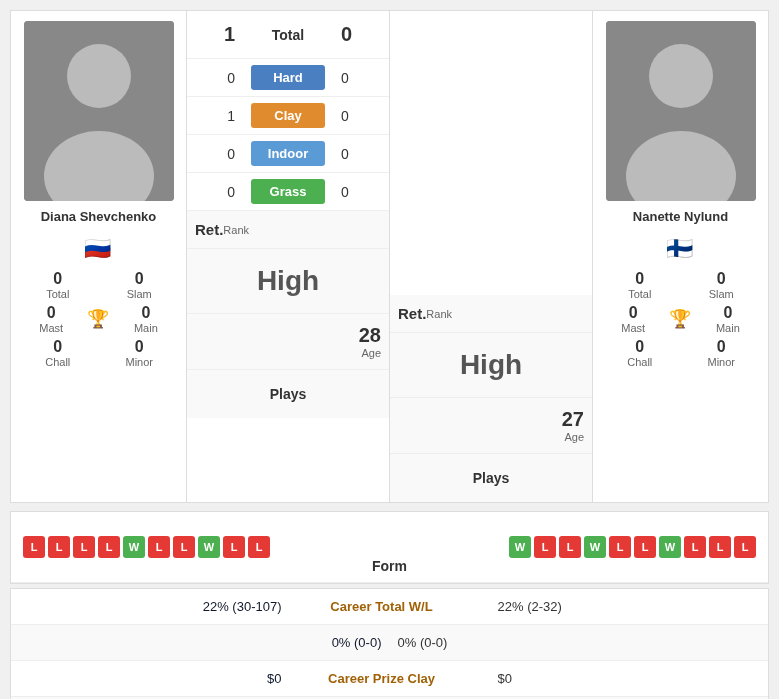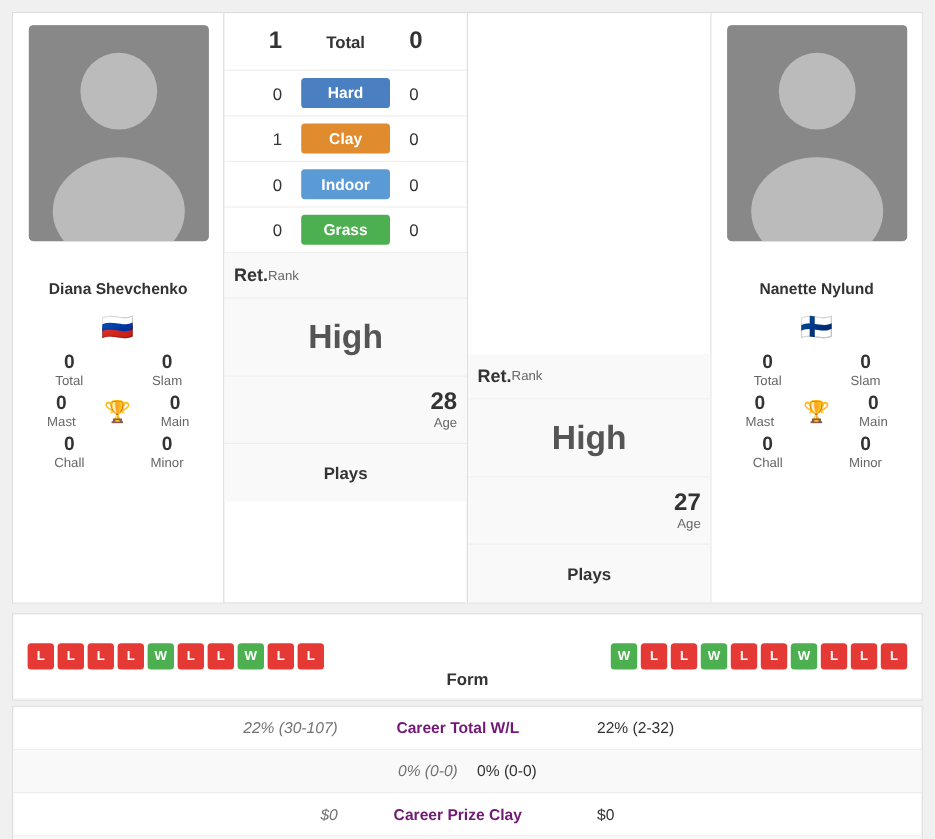--- a/index.html
+++ b/index.html
@@ -50,21 +50,20 @@
     .player-avatar svg {
       width: 100%;
       height: 100%;
     }
 
     .player-name {
       font-size: 13px;
       font-weight: bold;
       text-align: center;
       margin-bottom: 8px;
-      margin-top: 24px;
     }
 
     .player-stats-grid {
       display: grid;
       grid-template-columns: 1fr 1fr;
       gap: 4px;
       width: 100%;
       text-align: center;
       margin-bottom: 4px;
     }
@@ -348,30 +347,29 @@
     }
 
     .stats-row:last-child {
       border-bottom: none;
     }
 
     .stats-row-left {
       flex: 1;
       text-align: right;
       font-size: 13px;
-      color: #737373;
-      font-style: italic;
+      color: #0f172a;
     }
 
     .stats-row-label {
       width: 200px;
       text-align: center;
       font-weight: bold;
       font-size: 13px;
-      color: #701a75;
+      color: #a16207;
     }
 
     .stats-row-right {
       flex: 1;
       text-align: left;
       font-size: 13px;
       color: #333;
       padding-left: 16px;
     }
 

